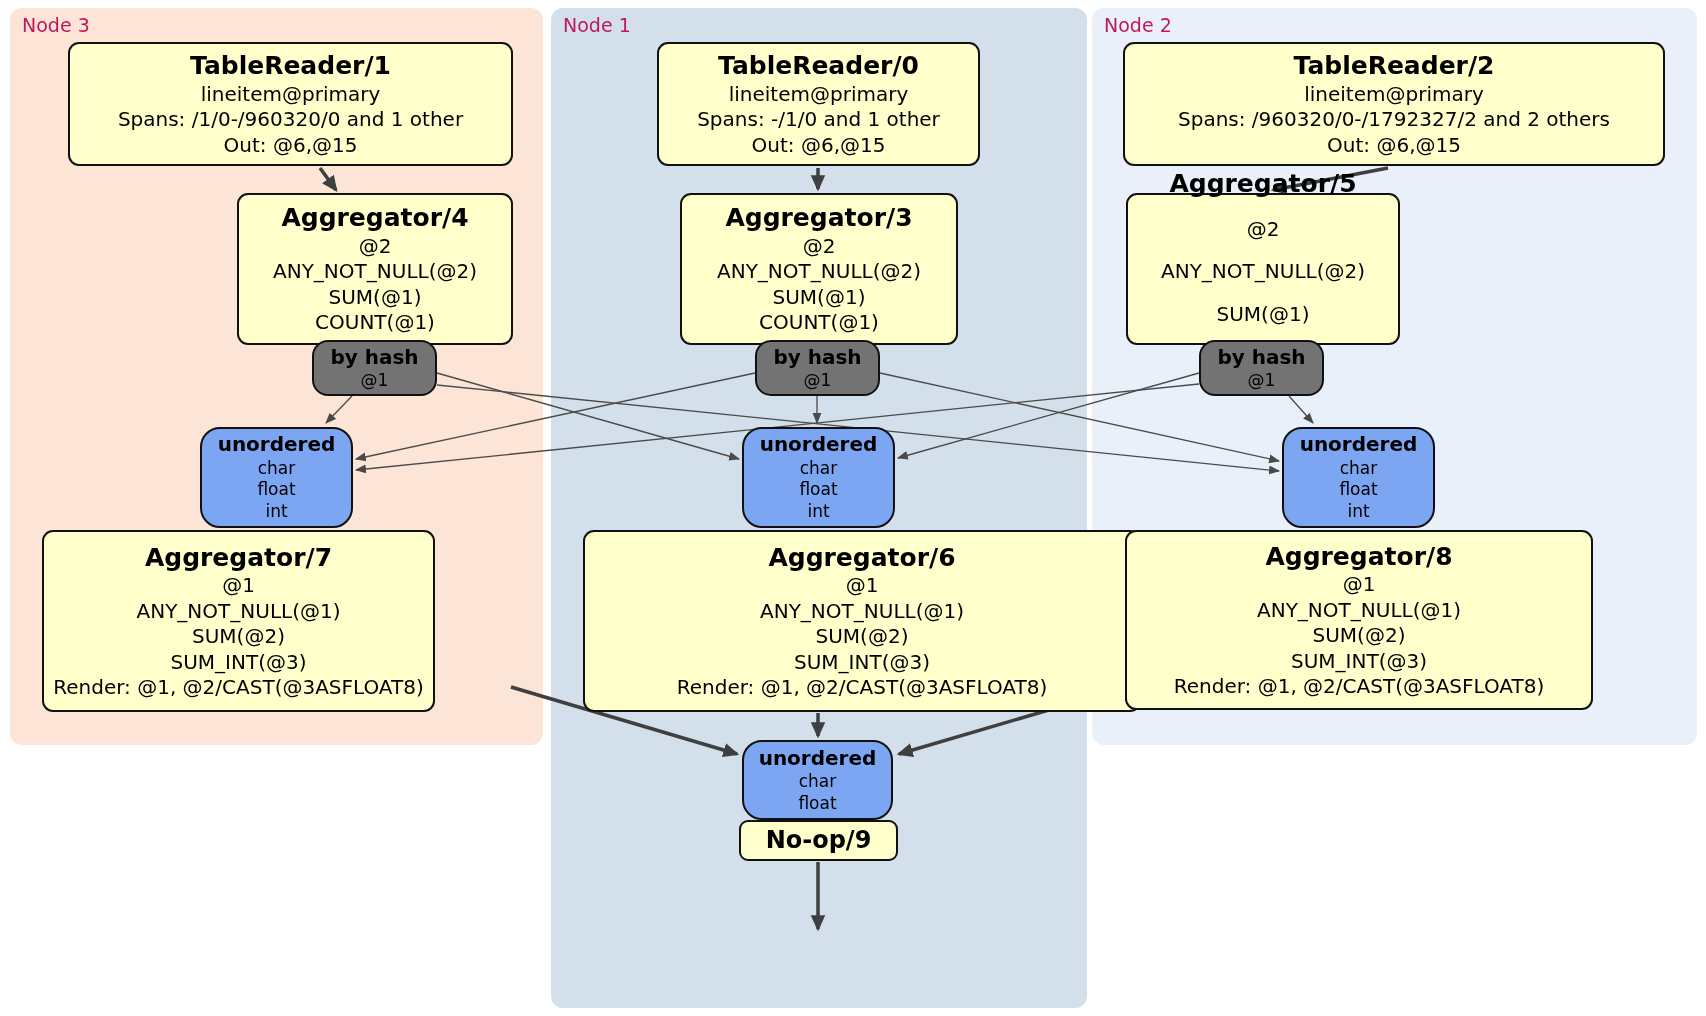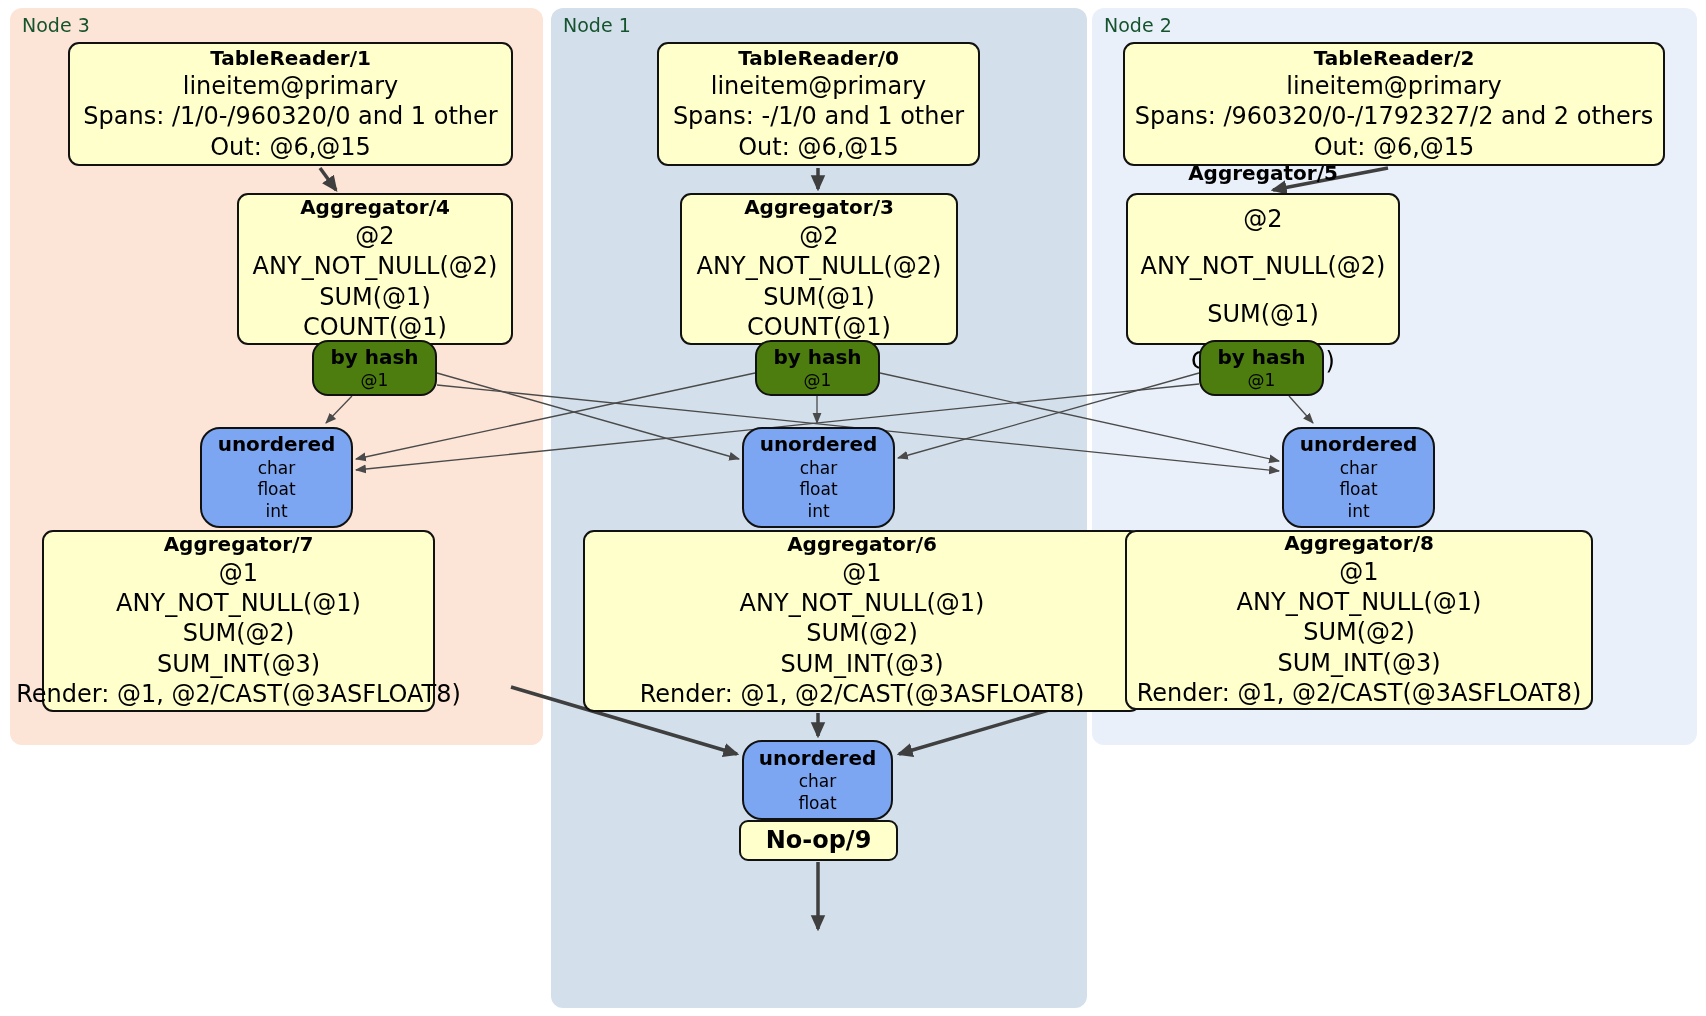--- a/index.html
+++ b/index.html
@@ -1,34 +1,34 @@
 <!DOCTYPE html>
 <html><head>
 <meta charset="utf-8">
 <style>
   html,body{margin:0;padding:0;background:#ffffff;}
   #canvas{
     position:relative;width:1706px;height:1016px;background:#ffffff;overflow:hidden;
     font-family:"DejaVu Sans","Liberation Sans",sans-serif;color:#000;
   }
   .group{position:absolute;border-radius:12px;}
-  .group-label{position:absolute;left:12px;top:6px;font-size:19px;color:#14532d;}
+  .group-label{position:absolute;left:12px;top:6px;font-size:19px;color:#be185d;}
   #group-node3{background:#fce4d6;}
   #group-node1{background:#d3e0eb;}
   #group-node2{background:#eaf0f9;}
   #edges{position:absolute;left:0;top:0;pointer-events:none;}
   .box{
     position:absolute;box-sizing:border-box;border:2px solid #111;
     display:flex;flex-direction:column;align-items:center;justify-content:center;
     text-align:center;line-height:1.27;
   }
   .proc{background:#ffffcc;border-radius:11px;}
-  .btitle{font-weight:bold;font-size:20px;white-space:nowrap;}
-  .bline{font-size:24px;white-space:nowrap;}
-  .router{background:#4d7c0f;border-radius:16px;}
+  .btitle{font-weight:bold;font-size:25px;white-space:nowrap;}
+  .bline{font-size:20px;white-space:nowrap;}
+  .router{background:#737373;border-radius:16px;}
   .router .btitle{font-size:20px;}
   .router .bline{font-size:17px;}
   .sync{background:#7da6f2;border-radius:20px;}
   .sync .btitle{font-size:20px;}
   .sync .bline{font-size:17px;}
   .terminal{background:#ffffcc;border-radius:9px;}
   .terminal .btitle{font-size:24px;}
 </style>
 </head>
 <body>

